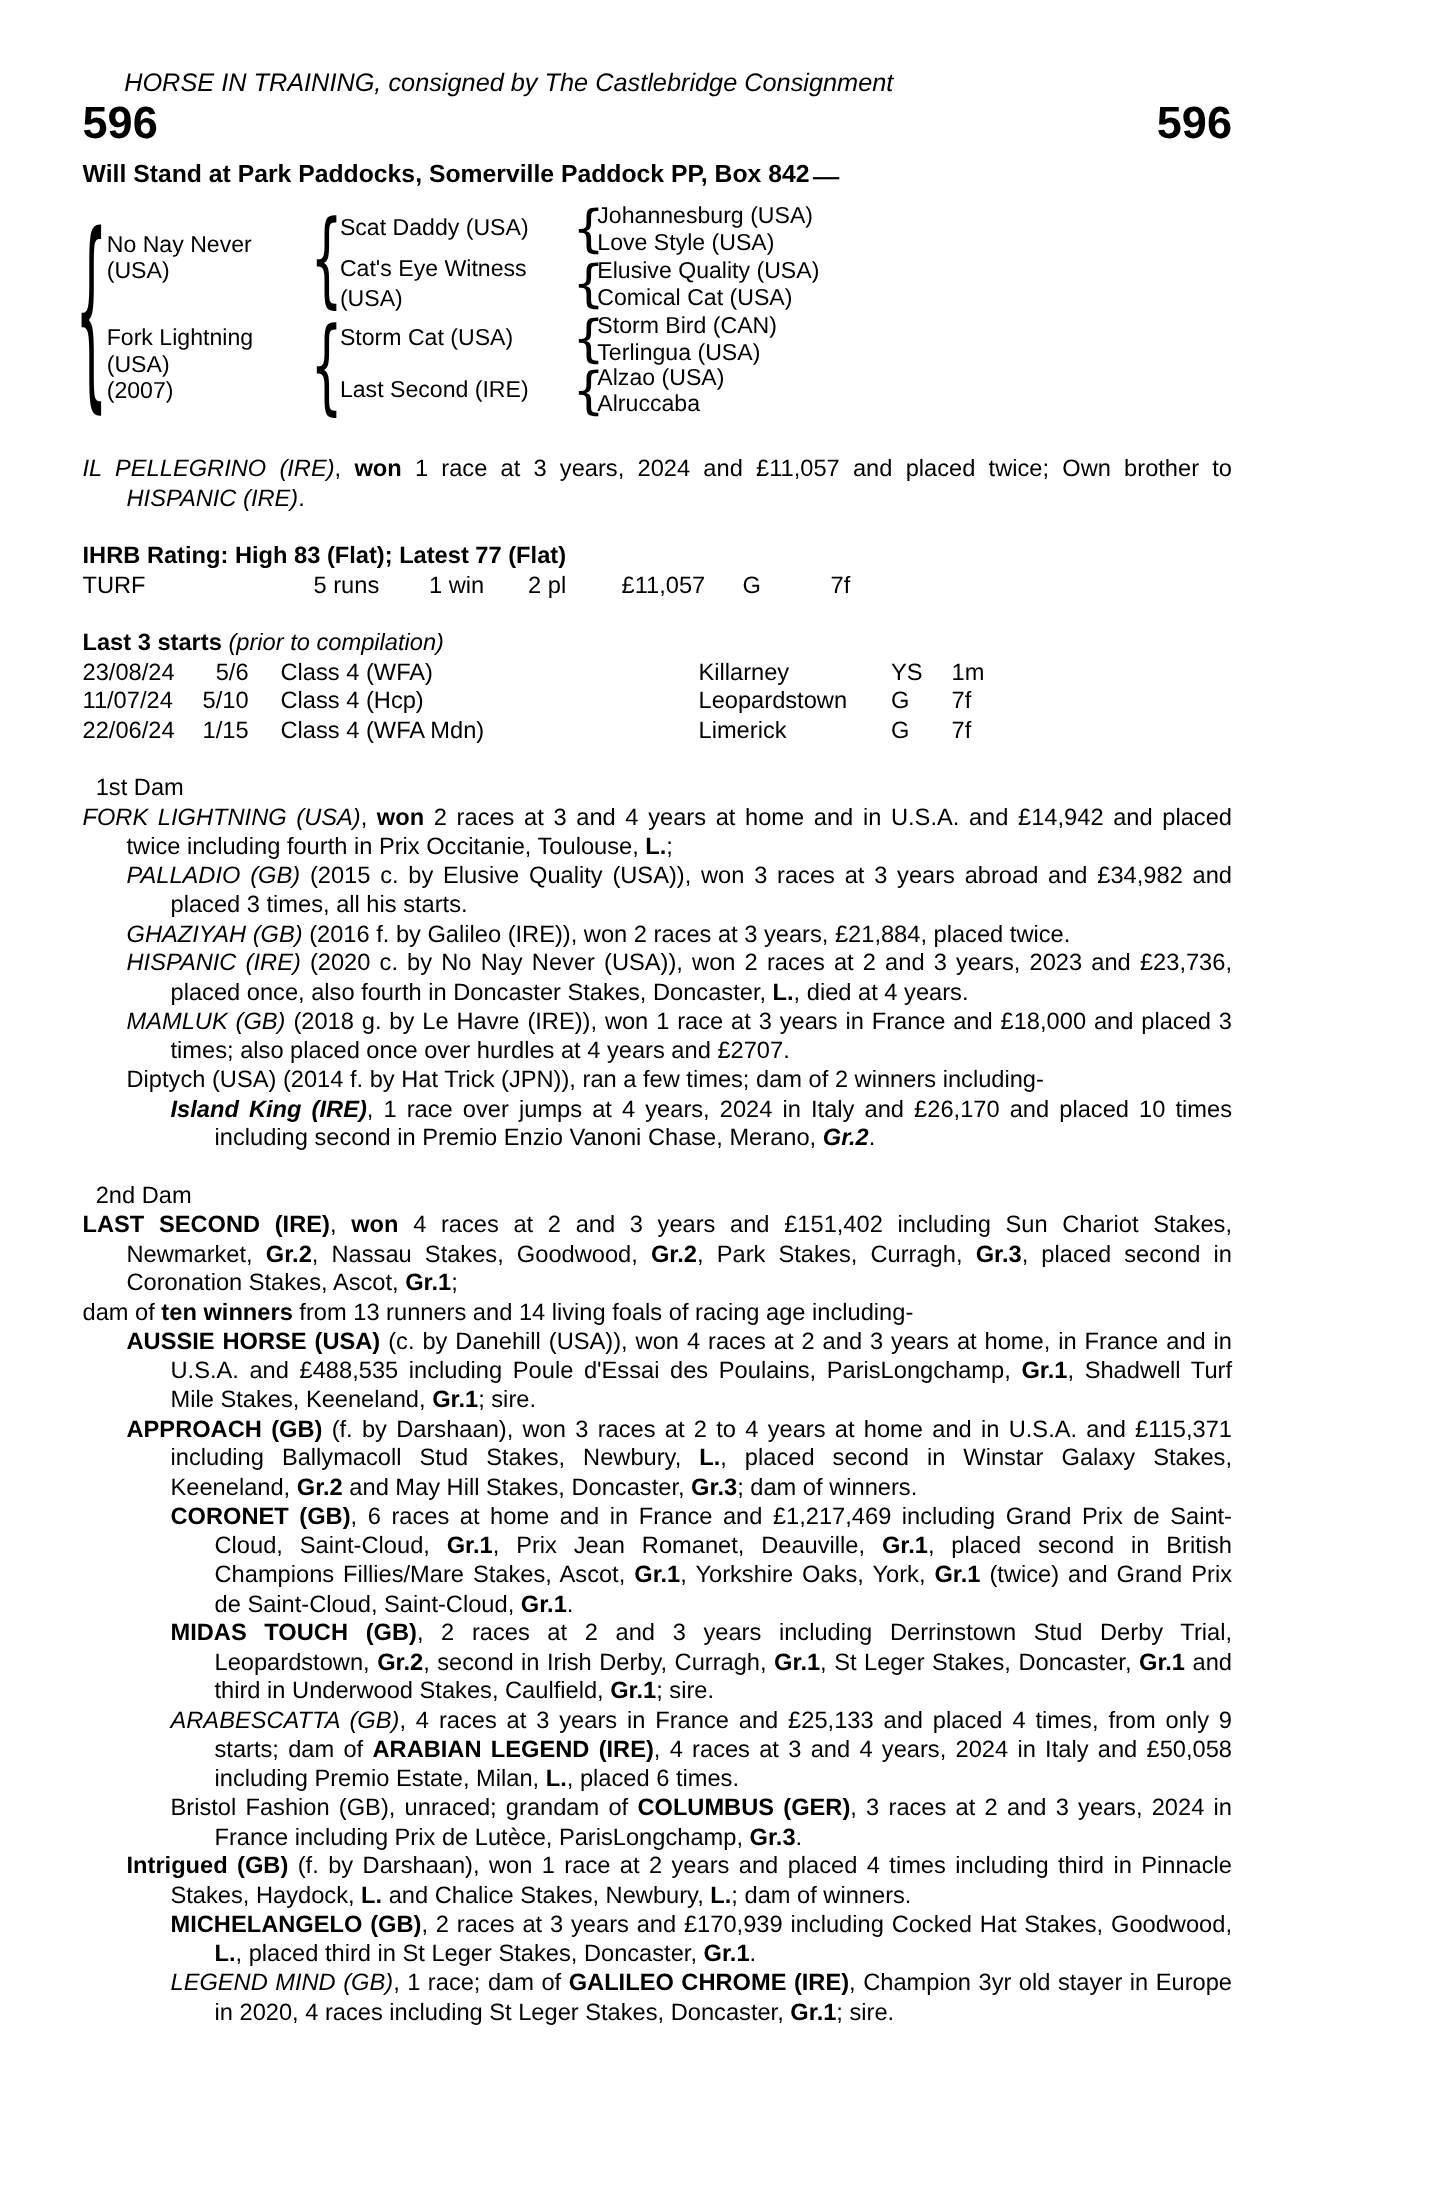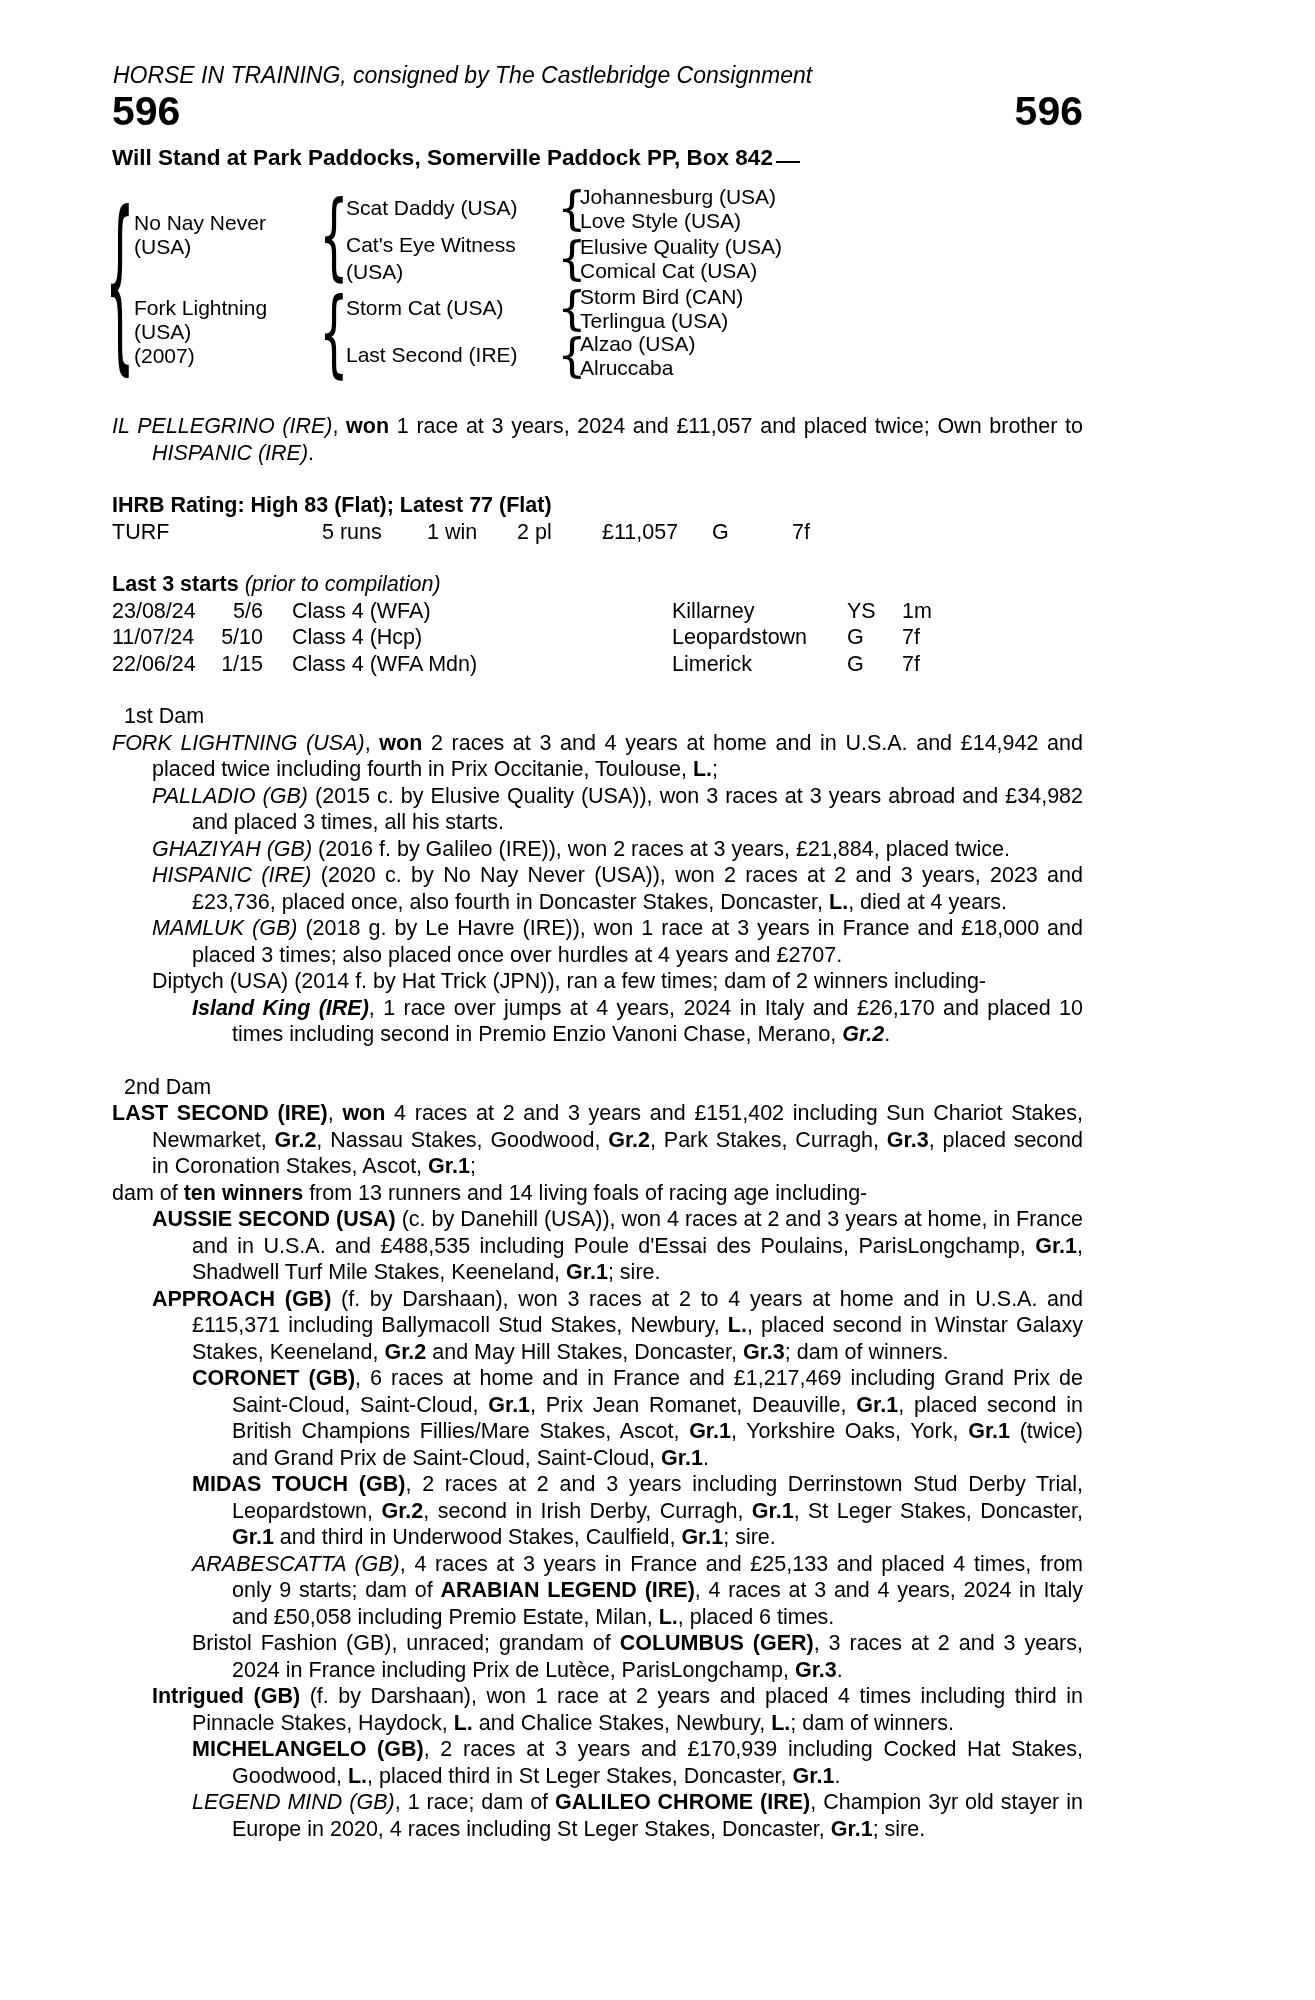--- a/index.html
+++ b/index.html
@@ -3,21 +3,21 @@
 <meta charset="utf-8">
 <style>
   html,body{margin:0;padding:0;background:#fff;}
   body{
     width:1315px;height:2000px;overflow:hidden;
     color:#000;
     font-family:"Liberation Sans",sans-serif;
     font-size:21.5px;line-height:26.5px;
     -webkit-font-smoothing:antialiased;
   }
-  .page{padding:0 112px;box-sizing:border-box;width:1195px;}
+  .page{padding:0 75px;box-sizing:border-box;width:1195px;}
 
   
   .rb{font-weight:bold}
   .ri{font-style:italic}
   .rbi{font-weight:bold;font-style:italic}
   .b{font-weight:bold}
 
   
   .consign{margin-top:62px;margin-right:270px;text-align:center;font-style:italic;font-size:23px;}
   .lot-row{display:flex;justify-content:space-between;align-items:flex-start;margin-top:0px;}
@@ -217,21 +217,21 @@
         <p class="para ind1"><span>Diptych (USA) (2014 f. by Hat Trick (JPN)), ran a few times; dam of 2 winners including-</span></p>
         <p class="para ind2"><span class="rbi">Island King (IRE)</span><span>, 1 race over jumps at 4 years, 2024 in Italy and £26,170 and placed 10 times including second in Premio Enzio Vanoni Chase, Merano, </span><span class="rbi">Gr.2</span><span>.</span></p>
       </div>
   </div>
 
   <div class="section">
     <div class="sec-head">2nd Dam</div>
     <div>
         <p class="para ind0"><span class="rb">LAST SECOND (IRE)</span><span>, </span><span class="rb">won</span><span> 4 races at 2 and 3 years and £151,402 including Sun Chariot Stakes, Newmarket, </span><span class="rb">Gr.2</span><span>, Nassau Stakes, Goodwood, </span><span class="rb">Gr.2</span><span>, Park Stakes, Curragh, </span><span class="rb">Gr.3</span><span>, placed second in Coronation Stakes, Ascot, </span><span class="rb">Gr.1</span><span>;</span></p>
         <p class="para ind0"><span>dam of </span><span class="rb">ten winners</span><span> from 13 runners and 14 living foals of racing age including-</span></p>
-        <p class="para ind1"><span class="rb">AUSSIE SECOND (USA)</span><span> (c. by Danehill (USA)), won 4 races at 2 and 3 years at home, in France and in U.S.A. and £488,535 including Poule d'Essai des Poulains, ParisLongchamp, </span><span class="rb">Gr.1</span><span>, Shadwell Turf Mile Stakes, Keeneland, </span><span class="rb">Gr.1</span><span>; sire.</span></p>
+        <p class="para ind1"><span class="rb">AUSSIE HORSE (USA)</span><span> (c. by Danehill (USA)), won 4 races at 2 and 3 years at home, in France and in U.S.A. and £488,535 including Poule d'Essai des Poulains, ParisLongchamp, </span><span class="rb">Gr.1</span><span>, Shadwell Turf Mile Stakes, Keeneland, </span><span class="rb">Gr.1</span><span>; sire.</span></p>
         <p class="para ind1"><span class="rb">APPROACH (GB)</span><span> (f. by Darshaan), won 3 races at 2 to 4 years at home and in U.S.A. and £115,371 including Ballymacoll Stud Stakes, Newbury, </span><span class="rb">L.</span><span>, placed second in Winstar Galaxy Stakes, Keeneland, </span><span class="rb">Gr.2</span><span> and May Hill Stakes, Doncaster, </span><span class="rb">Gr.3</span><span>; dam of winners.</span></p>
         <p class="para ind2"><span class="rb">CORONET (GB)</span><span>, 6 races at home and in France and £1,217,469 including Grand Prix de Saint-Cloud, Saint-Cloud, </span><span class="rb">Gr.1</span><span>, Prix Jean Romanet, Deauville, </span><span class="rb">Gr.1</span><span>, placed second in British Champions Fillies/Mare Stakes, Ascot, </span><span class="rb">Gr.1</span><span>, Yorkshire Oaks, York, </span><span class="rb">Gr.1</span><span> (twice) and Grand Prix de Saint-Cloud, Saint-Cloud, </span><span class="rb">Gr.1</span><span>.</span></p>
         <p class="para ind2"><span class="rb">MIDAS TOUCH (GB)</span><span>, 2 races at 2 and 3 years including Derrinstown Stud Derby Trial, Leopardstown, </span><span class="rb">Gr.2</span><span>, second in Irish Derby, Curragh, </span><span class="rb">Gr.1</span><span>, St Leger Stakes, Doncaster, </span><span class="rb">Gr.1</span><span> and third in Underwood Stakes, Caulfield, </span><span class="rb">Gr.1</span><span>; sire.</span></p>
         <p class="para ind2"><span class="ri">ARABESCATTA (GB)</span><span>, 4 races at 3 years in France and £25,133 and placed 4 times, from only 9 starts; dam of </span><span class="rb">ARABIAN LEGEND (IRE)</span><span>, 4 races at 3 and 4 years, 2024 in Italy and £50,058 including Premio Estate, Milan, </span><span class="rb">L.</span><span>, placed 6 times.</span></p>
         <p class="para ind2"><span>Bristol Fashion (GB), unraced; grandam of </span><span class="rb">COLUMBUS (GER)</span><span>, 3 races at 2 and 3 years, 2024 in France including Prix de Lutèce, ParisLongchamp, </span><span class="rb">Gr.3</span><span>.</span></p>
         <p class="para ind1"><span class="rb">Intrigued (GB)</span><span> (f. by Darshaan), won 1 race at 2 years and placed 4 times including third in Pinnacle Stakes, Haydock, </span><span class="rb">L.</span><span> and Chalice Stakes, Newbury, </span><span class="rb">L.</span><span>; dam of winners.</span></p>
         <p class="para ind2"><span class="rb">MICHELANGELO (GB)</span><span>, 2 races at 3 years and £170,939 including Cocked Hat Stakes, Goodwood, </span><span class="rb">L.</span><span>, placed third in St Leger Stakes, Doncaster, </span><span class="rb">Gr.1</span><span>.</span></p>
         <p class="para ind2"><span class="ri">LEGEND MIND (GB)</span><span>, 1 race; dam of </span><span class="rb">GALILEO CHROME (IRE)</span><span>, Champion 3yr old stayer in Europe in 2020, 4 races including St Leger Stakes, Doncaster, </span><span class="rb">Gr.1</span><span>; sire.</span></p>
       </div>
   </div>

